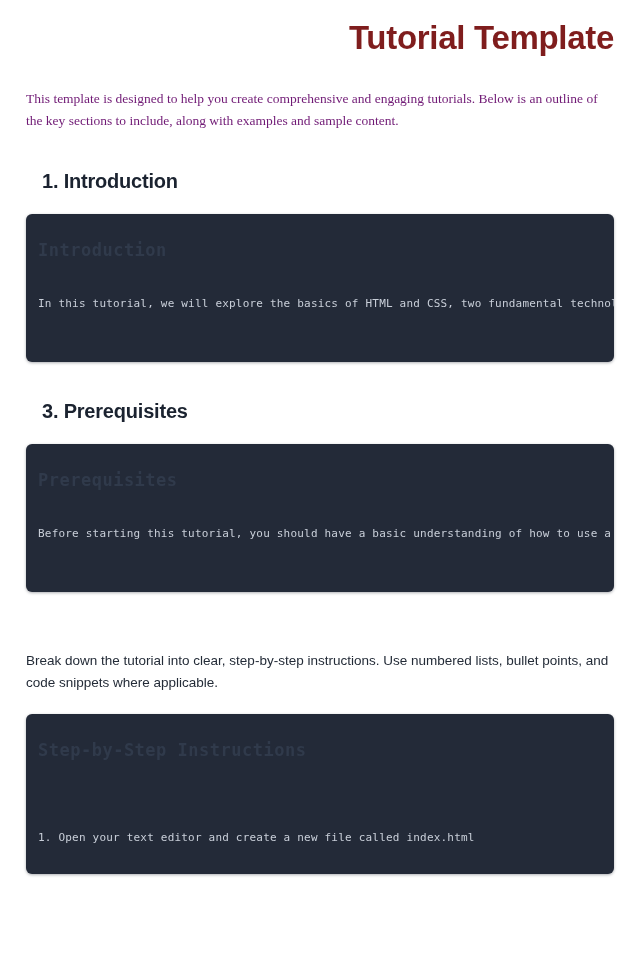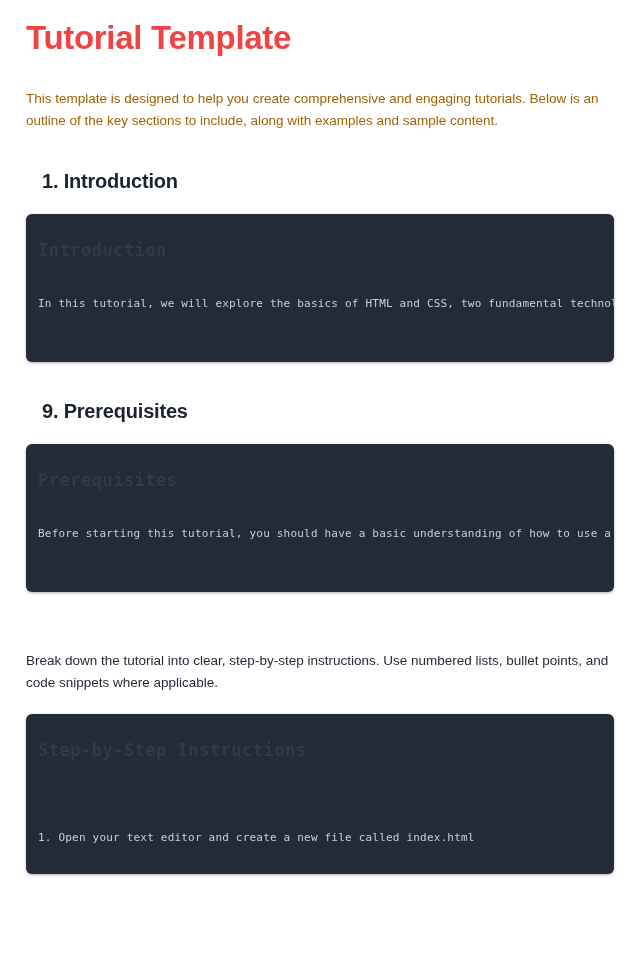--- a/index.html
+++ b/index.html
@@ -24,36 +24,37 @@
   }
   .inner {
     padding: 0 26px;
     box-sizing: border-box;
   }
 
   
   .doc-title {
     margin: 0;
     padding-top: 18px;
-    text-align: left;
+    text-align: right;
     font-size: 33px;
     line-height: 40px;
     font-weight: 700;
     letter-spacing: -0.3px;
-    color: #ef4444;
+    color: #7f1d1d;
   }
 
   
   .intro {
     margin: 0;
     padding-top: 30px;
     font-size: 13.5px;
     line-height: 22px;
-    color: #a16207;
+    color: #701a75;
     max-width: 585px;
+    font-family: Liberation Serif, serif;
   }
 
   
   .section {
     margin-top: 36px;
   }
   .section-heading {
     margin: 16px;
     font-size: 20px;
     line-height: 26px;
@@ -122,21 +123,21 @@
     <div class="section">
       <h2 class="section-heading">1. Introduction</h2>
       <div class="code-block">
         <div class="code-title">Introduction</div>
         <div class="code-gap-1"></div>
         <div class="code-line">In this tutorial, we will explore the basics of HTML and CSS, two fundamental technolo</div>
       </div>
     </div>
 
     <div class="section">
-      <h2 class="section-heading">9. Prerequisites</h2>
+      <h2 class="section-heading">3. Prerequisites</h2>
       <div class="code-block">
         <div class="code-title">Prerequisites</div>
         <div class="code-gap-2"></div>
         <div class="code-line">Before starting this tutorial, you should have a basic understanding of how to use a t</div>
       </div>
     </div>
 
     <div class="section">
       <p class="section-desc">Break down the tutorial into clear, step-by-step instructions. Use numbered lists, bullet points, and code snippets where applicable.</p>
       <div class="code-block tall">

